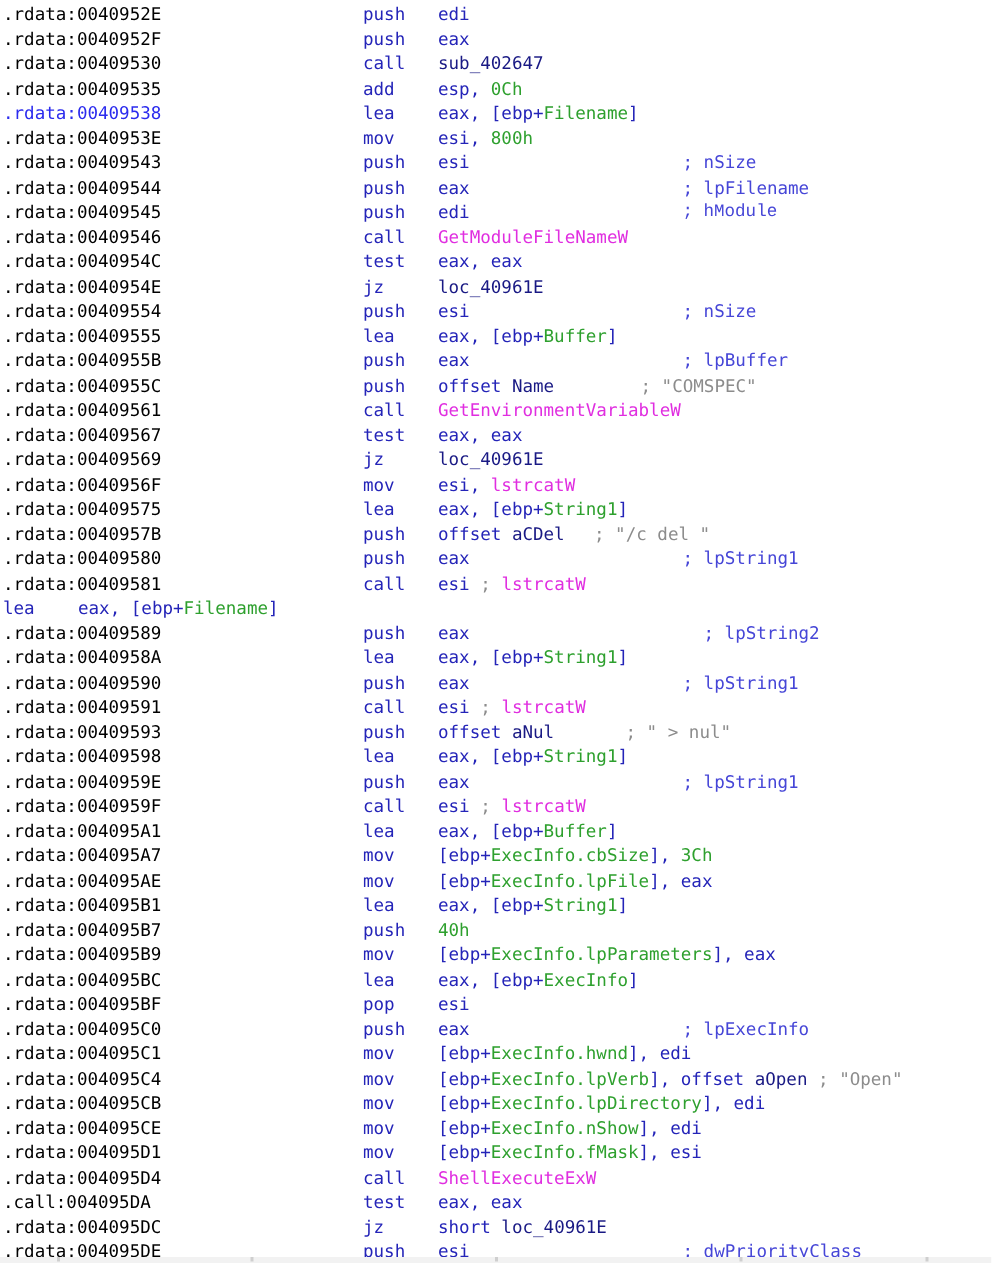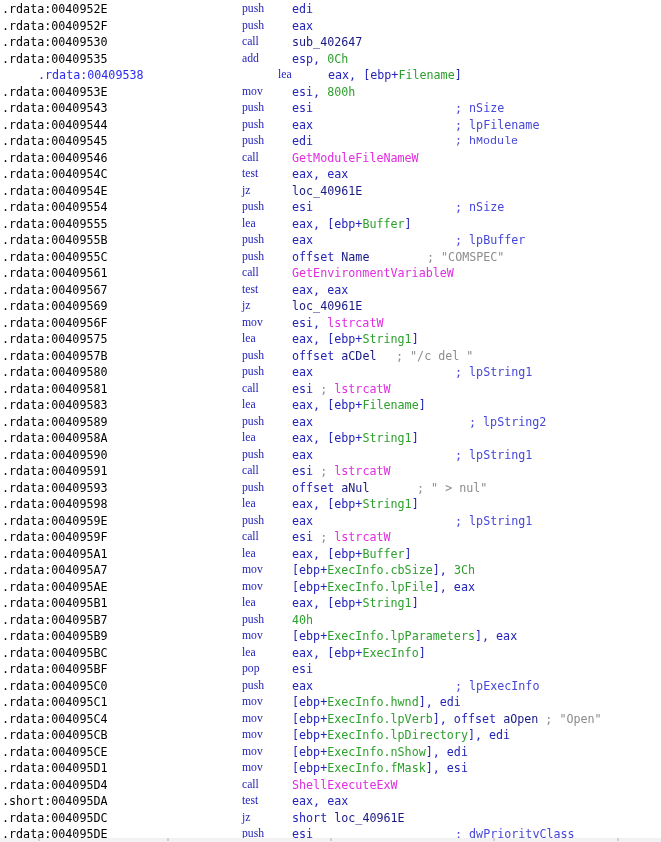--- a/index.html
+++ b/index.html
@@ -4,22 +4,22 @@
 <style>
   html,body{margin:0;padding:0;}
   body{
     width:661px;height:842px;overflow:hidden;background:#ffffff;
     font-family:"DejaVu Sans Mono","Liberation Mono",monospace;
     font-size:11.7px;position:relative;
   }
   #listing{position:absolute;top:1px;left:2px;right:0;}
   .row{height:16.5px;line-height:16.5px;display:flex;white-space:pre;}
   .a{width:240px;flex:0 0 240px;color:#000000;}
-  .a.hl{color:#2b2bee;margin-left:36px;}
-  .m{width:50px;flex:0 0 50px;color:#2424b8;font-family:Liberation Serif, serif;}
+  .a.hl{color:#2b2bee;}
+  .m{width:50px;flex:0 0 50px;color:#2424b8;}
   .rest{position:relative;flex:1 1 auto;}
   .cmt-abs{position:absolute;top:0;}
   .t-r{color:#2424b8;}   
   .t-n{color:#191984;}   
   .t-g{color:#2ea02e;}   
   .t-m{color:#e02ee0;}   
   .t-c{color:#8c8c8c;}   
   .t-b{color:#4646d7;margin-left:28px;}   
   #hscroll{position:absolute;left:0;bottom:0;width:661px;height:4px;background:#f2f2f2;}
   #hscroll .mark{position:absolute;top:0;width:2px;height:3px;background:#cfcfcf;}
@@ -45,21 +45,21 @@
     <div class="row"><span class="a">.rdata:0040955B</span><span class="m">push</span><span class="rest"><span class="t-r">eax</span><span class="cmt-abs" style="left: 135px;"><span class="t-b">; lpBuffer</span></span></span></div>
     <div class="row"><span class="a">.rdata:0040955C</span><span class="m">push</span><span class="rest"><span class="t-r">offset </span><span class="t-n">Name</span><span class="cmt-abs" style="left: 135px;"><span class="t-c">; "COMSPEC"</span></span></span></div>
     <div class="row"><span class="a">.rdata:00409561</span><span class="m">call</span><span class="rest"><span class="t-m">GetEnvironmentVariableW</span></span></div>
     <div class="row"><span class="a">.rdata:00409567</span><span class="m">test</span><span class="rest"><span class="t-r">eax, eax</span></span></div>
     <div class="row"><span class="a">.rdata:00409569</span><span class="m">jz</span><span class="rest"><span class="t-n">loc_40961E</span></span></div>
     <div class="row"><span class="a">.rdata:0040956F</span><span class="m">mov</span><span class="rest"><span class="t-r">esi, </span><span class="t-m">lstrcatW</span></span></div>
     <div class="row"><span class="a">.rdata:00409575</span><span class="m">lea</span><span class="rest"><span class="t-r">eax, [ebp+</span><span class="t-g">String1</span><span class="t-r">]</span></span></div>
     <div class="row"><span class="a">.rdata:0040957B</span><span class="m">push</span><span class="rest"><span class="t-r">offset </span><span class="t-n">aCDel</span><span class="cmt-abs" style="left: 104px;"><span class="t-c">; "/c del "</span></span></span></div>
     <div class="row"><span class="a">.rdata:00409580</span><span class="m">push</span><span class="rest"><span class="t-r">eax</span><span class="cmt-abs" style="left: 135px;"><span class="t-b">; lpString1</span></span></span></div>
     <div class="row"><span class="a">.rdata:00409581</span><span class="m">call</span><span class="rest"><span class="t-r">esi</span> <span class="t-c">; </span><span class="t-m">lstrcatW</span></span></div>
-    <div class="row"><span class="a">.rdata:00409583</span><span class="m">lea</span><span class="rest"><span class="t-r">eax, [ebp+</span><span class="t-g">Filename</span><span class="t-r">]</span></span></div>
+    <div class="row"><span class="m">lea</span><span class="rest"><span class="t-r">eax, [ebp+</span><span class="t-g">Filename</span><span class="t-r">]</span></span></div>
     <div class="row"><span class="a">.rdata:00409589</span><span class="m">push</span><span class="rest"><span class="t-r">eax</span><span class="cmt-abs" style="left: 149px;"><span class="t-b">; lpString2</span></span></span></div>
     <div class="row"><span class="a">.rdata:0040958A</span><span class="m">lea</span><span class="rest"><span class="t-r">eax, [ebp+</span><span class="t-g">String1</span><span class="t-r">]</span></span></div>
     <div class="row"><span class="a">.rdata:00409590</span><span class="m">push</span><span class="rest"><span class="t-r">eax</span><span class="cmt-abs" style="left: 135px;"><span class="t-b">; lpString1</span></span></span></div>
     <div class="row"><span class="a">.rdata:00409591</span><span class="m">call</span><span class="rest"><span class="t-r">esi</span> <span class="t-c">; </span><span class="t-m">lstrcatW</span></span></div>
     <div class="row"><span class="a">.rdata:00409593</span><span class="m">push</span><span class="rest"><span class="t-r">offset </span><span class="t-n">aNul</span><span class="cmt-abs" style="left: 125px;"><span class="t-c">; " &gt; nul"</span></span></span></div>
     <div class="row"><span class="a">.rdata:00409598</span><span class="m">lea</span><span class="rest"><span class="t-r">eax, [ebp+</span><span class="t-g">String1</span><span class="t-r">]</span></span></div>
     <div class="row"><span class="a">.rdata:0040959E</span><span class="m">push</span><span class="rest"><span class="t-r">eax</span><span class="cmt-abs" style="left: 135px;"><span class="t-b">; lpString1</span></span></span></div>
     <div class="row"><span class="a">.rdata:0040959F</span><span class="m">call</span><span class="rest"><span class="t-r">esi</span> <span class="t-c">; </span><span class="t-m">lstrcatW</span></span></div>
     <div class="row"><span class="a">.rdata:004095A1</span><span class="m">lea</span><span class="rest"><span class="t-r">eax, [ebp+</span><span class="t-g">Buffer</span><span class="t-r">]</span></span></div>
     <div class="row"><span class="a">.rdata:004095A7</span><span class="m">mov</span><span class="rest"><span class="t-r">[ebp+</span><span class="t-g">ExecInfo.cbSize</span><span class="t-r">], </span><span class="t-g">3Ch</span></span></div>
@@ -69,21 +69,21 @@
     <div class="row"><span class="a">.rdata:004095B9</span><span class="m">mov</span><span class="rest"><span class="t-r">[ebp+</span><span class="t-g">ExecInfo.lpParameters</span><span class="t-r">], eax</span></span></div>
     <div class="row"><span class="a">.rdata:004095BC</span><span class="m">lea</span><span class="rest"><span class="t-r">eax, [ebp+</span><span class="t-g">ExecInfo</span><span class="t-r">]</span></span></div>
     <div class="row"><span class="a">.rdata:004095BF</span><span class="m">pop</span><span class="rest"><span class="t-r">esi</span></span></div>
     <div class="row"><span class="a">.rdata:004095C0</span><span class="m">push</span><span class="rest"><span class="t-r">eax</span><span class="cmt-abs" style="left: 135px;"><span class="t-b">; lpExecInfo</span></span></span></div>
     <div class="row"><span class="a">.rdata:004095C1</span><span class="m">mov</span><span class="rest"><span class="t-r">[ebp+</span><span class="t-g">ExecInfo.hwnd</span><span class="t-r">], edi</span></span></div>
     <div class="row"><span class="a">.rdata:004095C4</span><span class="m">mov</span><span class="rest"><span class="t-r">[ebp+</span><span class="t-g">ExecInfo.lpVerb</span><span class="t-r">], offset </span><span class="t-n">aOpen</span> <span class="t-c">; "Open"</span></span></div>
     <div class="row"><span class="a">.rdata:004095CB</span><span class="m">mov</span><span class="rest"><span class="t-r">[ebp+</span><span class="t-g">ExecInfo.lpDirectory</span><span class="t-r">], edi</span></span></div>
     <div class="row"><span class="a">.rdata:004095CE</span><span class="m">mov</span><span class="rest"><span class="t-r">[ebp+</span><span class="t-g">ExecInfo.nShow</span><span class="t-r">], edi</span></span></div>
     <div class="row"><span class="a">.rdata:004095D1</span><span class="m">mov</span><span class="rest"><span class="t-r">[ebp+</span><span class="t-g">ExecInfo.fMask</span><span class="t-r">], esi</span></span></div>
     <div class="row"><span class="a">.rdata:004095D4</span><span class="m">call</span><span class="rest"><span class="t-m">ShellExecuteExW</span></span></div>
-    <div class="row"><span class="a">.short:004095DA</span><span class="m">test</span><span class="rest"><span class="t-r">eax, eax</span></span></div>
+    <div class="row"><span class="a">.call:004095DA</span><span class="m">test</span><span class="rest"><span class="t-r">eax, eax</span></span></div>
     <div class="row"><span class="a">.rdata:004095DC</span><span class="m">jz</span><span class="rest"><span class="t-r">short </span><span class="t-n">loc_40961E</span></span></div>
     <div class="row"><span class="a">.rdata:004095DE</span><span class="m">push</span><span class="rest"><span class="t-r">esi</span><span class="cmt-abs" style="left: 135px;"><span class="t-b">; dwPriorityClass</span></span></span></div>
   </div>
 <div id="hscroll">
     <div class="mark" style="left: 38px;"></div>
     <div class="mark" style="left: 167px;"></div>
     <div class="mark" style="left: 330px;"></div>
     <div class="mark" style="left: 493px;"></div>
     <div class="mark" style="left: 617px;"></div>
   </div>

